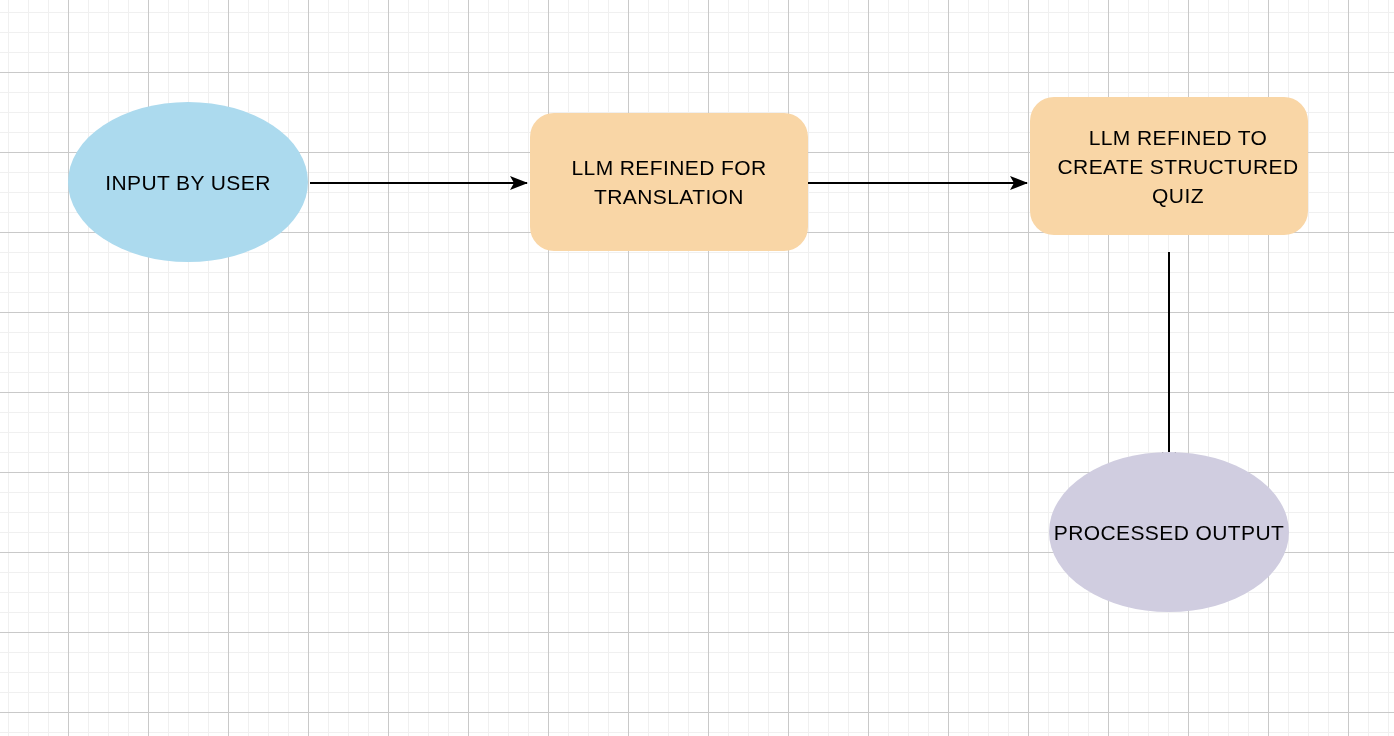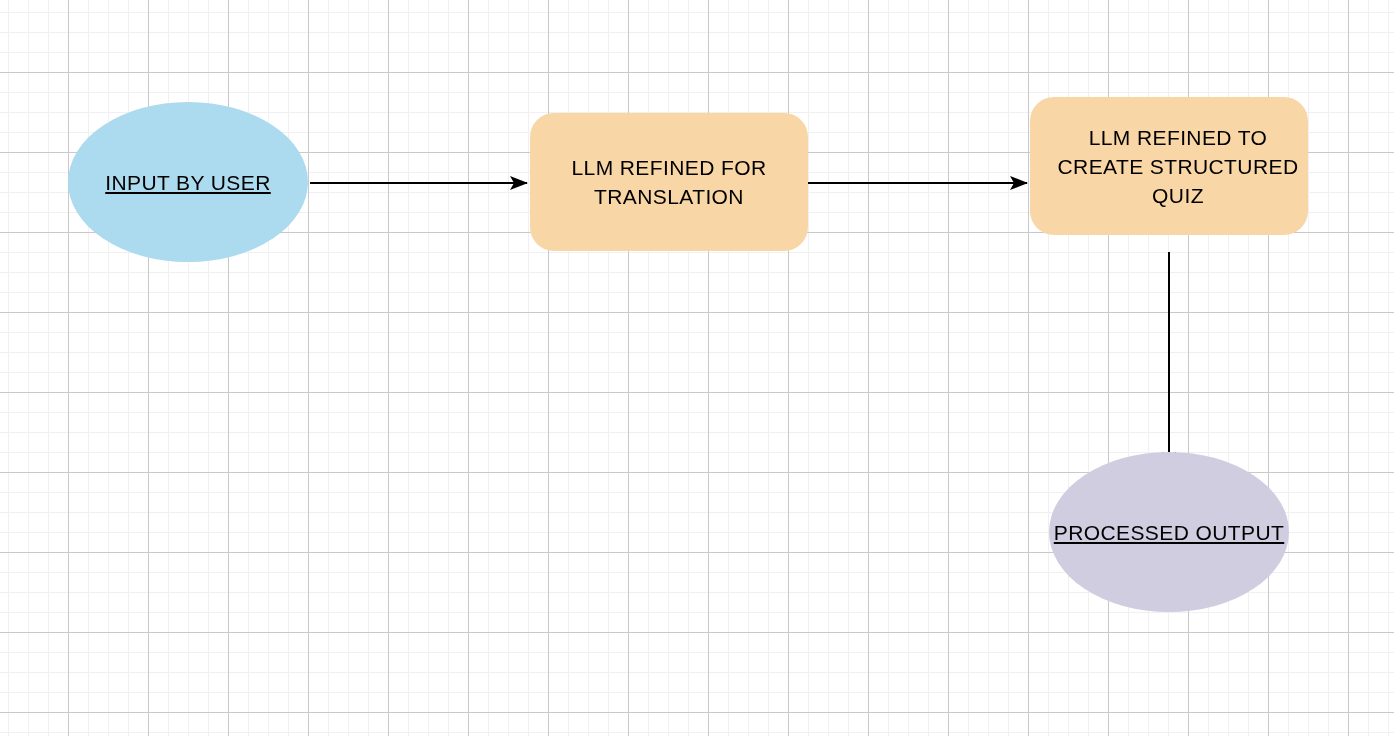--- a/index.html
+++ b/index.html
@@ -36,21 +36,21 @@
     align-items: center;
     justify-content: center;
     text-align: center;
     color: #000000;
     font-size: 21px;
     line-height: 29px;
     letter-spacing: 0.4px;
     font-weight: 400;
   }
   .node .label { display: block; }
-  .ellipse { border-radius: 50%; text-decoration: underline; }
+  .ellipse { border-radius: 50%; }
   .ellipse .label { white-space: nowrap; }
   .rounded { border-radius: 24px; }
   .rounded .label { max-width: 260px; }
   .fill-blue   { background: #acdaee; }
   .fill-orange { background: #f9d6a6; }
   .fill-purple { background: #d0cde0; }
 </style>
 </head>
 <body>
 

